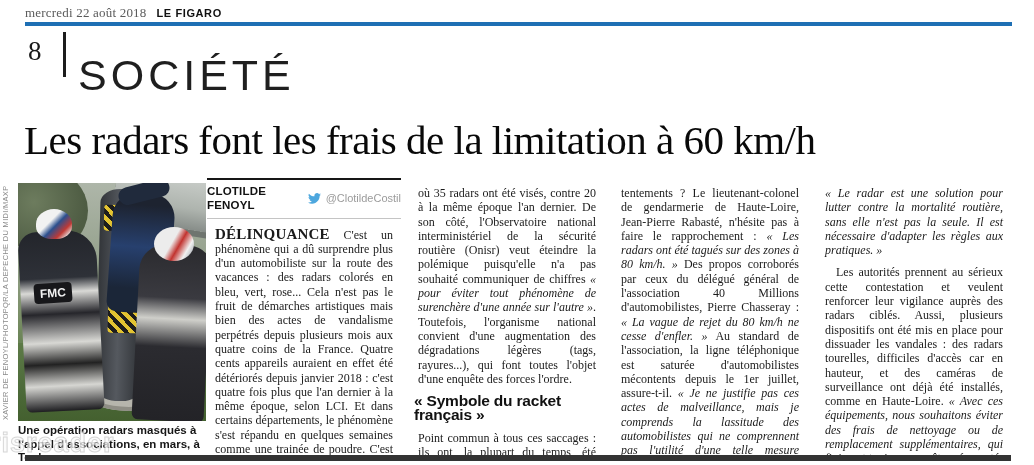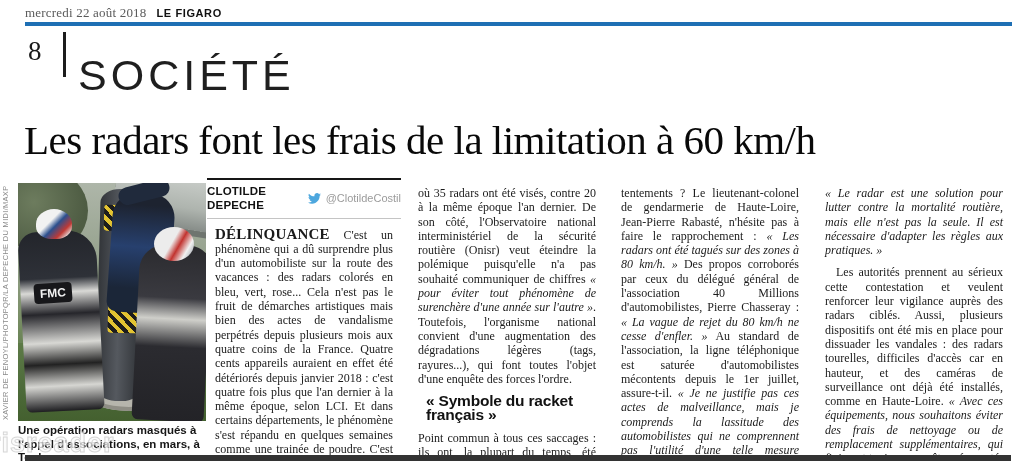--- a/index.html
+++ b/index.html
@@ -65,21 +65,21 @@
   .it{font-style:italic;}
   .bd{font-family:Liberation Serif, serif;font-weight:700;font-size:15px;letter-spacing:.2px;}
   .indent{text-indent:11px;}
   .byline{border-top:2px solid #161616;border-bottom:1px solid #c4c4c4;
         padding:4px 0 5px 0;margin-bottom:6px;font-family:"Liberation Sans",sans-serif;
         display:flex;align-items:center;gap:5px;}
   .author{font-weight:700;font-size:11.5px;color:#111;letter-spacing:.2px;}
   .twitter-handle{font-size:11px;color:#9b9b9b;}
   .tw-icon{width:13px;height:11px;display:inline-block;}
   .subhead{font-family:"Liberation Sans",sans-serif;font-weight:700;font-size:15.5px;
-        color:#111;margin:7px 0 3px 16px;text-align:left;letter-spacing:-.2px;}
+        color:#111;margin:7px 0 3px 4px;text-align:left;letter-spacing:-.2px;}
   
   .bottombar{position:absolute;left:25px;top:455px;width:986px;height:6px;background:#333;}
   .watermark{position:absolute;left:-10px;top:428px;font-family:"Liberation Sans",sans-serif;
         font-weight:700;font-size:27px;letter-spacing:1px;color:#fafafa;
         -webkit-text-stroke:1px #c9c9c9;opacity:.75;pointer-events:none;}
 </style>
 </head>
 <body>
 
 <div class="page">
@@ -108,21 +108,21 @@
     <div class="ph helmetL"></div>
     <div class="ph jacket-badge">FMC</div>
     <div class="ph figR"></div>
     <div class="ph helmetR"></div>
   </div>
   <div class="credit">XAVIER DE FENOYL/PHOTOPQR/LA DEPECHE DU MIDI/MAXP</div>
   <div class="caption">Une opération radars masqués à l'appel d'associations, en mars, à Toulouse.</div>
 
   <div class="col c1">
     <div class="byline">
-      <span class="author">CLOTILDE DEPECHE</span>
+      <span class="author">CLOTILDE FENOYL</span>
       <span class="tw-icon">
         <svg viewBox="0 0 24 20" width="13" height="11">
             <path fill="#4da7de" d="M24 2.4c-.9.4-1.8.7-2.8.8 1-.6 1.8-1.6 2.2-2.7-1 .6-2 1-3.1 1.2C19.4.7 18.1 0 16.7 0c-2.7 0-4.9 2.2-4.9 4.9 0 .4 0 .8.1 1.1C7.7 5.8 4.1 3.9 1.7 1c-.4.7-.7 1.6-.7 2.5 0 1.7.9 3.2 2.2 4.1-.8 0-1.6-.2-2.2-.6v.1c0 2.4 1.7 4.4 3.9 4.8-.4.1-.8.2-1.3.2-.3 0-.6 0-.9-.1.6 2 2.4 3.4 4.6 3.4-1.7 1.3-3.8 2.1-6.1 2.1-.4 0-.8 0-1.2-.1 2.2 1.4 4.8 2.2 7.5 2.2 9.1 0 14-7.5 14-14v-.6c1-.7 1.8-1.6 2.5-2.6z"></path>
           </svg>
       </span>
       <span class="twitter-handle">@ClotildeCostil</span>
     </div>
     <p><span class="bd">DÉLINQUANCE</span><span> C'est un phénomène qui a dû surprendre plus d'un automobiliste sur la route des vacances : des radars colorés en bleu, vert, rose... Cela n'est pas le fruit de démarches artistiques mais bien des actes de vandalisme perpétrés depuis plusieurs mois aux quatre coins de la France. Quatre cents appareils auraient en effet été détériorés depuis janvier 2018 : c'est quatre fois plus que l'an dernier à la même époque, selon LCI. Et dans certains départements, le phénomène s'est répandu en quelques semaines comme une trainée de poudre. C'est le cas des Hautes-Pyrénées où plusieurs communes voisines de Tarbes ont déploré six dégradations en l'espace de quinze jours. Même constat en Normandie, en Bretagne et en Haute-Loire</span></p>
   </div>
 
@@ -130,19 +130,19 @@
     <p><span>où 35 radars ont été visés, contre 20 à la même époque l'an dernier. De son côté, l'Observatoire national interministériel de la sécurité routière (Onisr) veut éteindre la polémique puisqu'elle n'a pas souhaité communiquer de chiffres </span><span class="it">« pour éviter tout phénomène de surenchère d'une année sur l'autre »</span><span>. Toutefois, l'organisme national convient d'une augmentation des dégradations légères (tags, rayures...), qui font toutes l'objet d'une enquête des forces l'ordre.</span></p>
     <h3 class="subhead">« Symbole du racket français »</h3>
     <p><span>Point commun à tous ces saccages : ils ont, la plupart du temps, été effectués sur des axes où la vitesse maximale autorisée est réduite à 80 km/h. Faut-il y voir une des conséquences de la réduction de la vitesse sur ces axes, mesure gouvernementale du 1er juillet dernier, qui a déjà suscité tant de mécon-</span></p>
   </div>
 
   <div class="col c3">
     <p><span>tentements ? Le lieutenant-colonel de gendarmerie de Haute-Loire, Jean-Pierre Rabasté, n'hésite pas à faire le rapprochement : </span><span class="it">« Les radars ont été tagués sur des zones à 80 km/h. »</span><span> Des propos corroborés par ceux du délégué général de l'association 40 Millions d'automobilistes, Pierre Chasseray : </span><span class="it">« La vague de rejet du 80 km/h ne cesse d'enfler. »</span><span> Au standard de l'association, la ligne téléphonique est saturée d'automobilistes mécontents depuis le 1er juillet, assure-t-il. </span><span class="it">« Je ne justifie pas ces actes de malveillance, mais je comprends la lassitude des automobilistes qui ne comprennent pas l'utilité d'une telle mesure appliquée sans marge de tolérance. Le radar est devenu le symbole du racket français. »</span><span> Pierre Chasseray a ainsi rappelé son opposition face à la politique de sécurité routière française qui fait le choix de la </span></p>
   </div>
 
   <div class="col c4">
-    <p><span class="it">« Le radar est une solution pour lutter contre la mortalité routière, mais elle n'est pas la seule. Il est nécessaire d'adapter les règles aux pratiques. »</span></p>
+    <p><span class="it">« Le radar est une solution pour lutter contre la mortalité routière, sans elle n'est pas la seule. Il est nécessaire d'adapter les règles aux pratiques. »</span></p>
     <p class="indent"><span>Les autorités prennent au sérieux cette contestation et veulent renforcer leur vigilance auprès des radars ciblés. Aussi, plusieurs dispositifs ont été mis en place pour dissuader les vandales : des radars tourelles, difficiles d'accès car en hauteur, et des caméras de surveillance ont déjà été installés, comme en Haute-Loire. </span><span class="it">« Avec ces équipements, nous souhaitons éviter des frais de nettoyage ou de remplacement supplémentaires, qui finissent toujours par être répercutés sur le porte-monnaie du contribuable »</span><span>, précise le lieutenant-colonel Chasseray. Et de rappeler que, pour le seul département de Haute-Loire, 20 000 euros ont été dépensés au cours de l'année pour nettoyer les radars. ■</span></p>
   </div>
 
   <div class="watermark">risreader</div>
   <div class="bottombar"></div>
 </div>
 
 </body></html>

